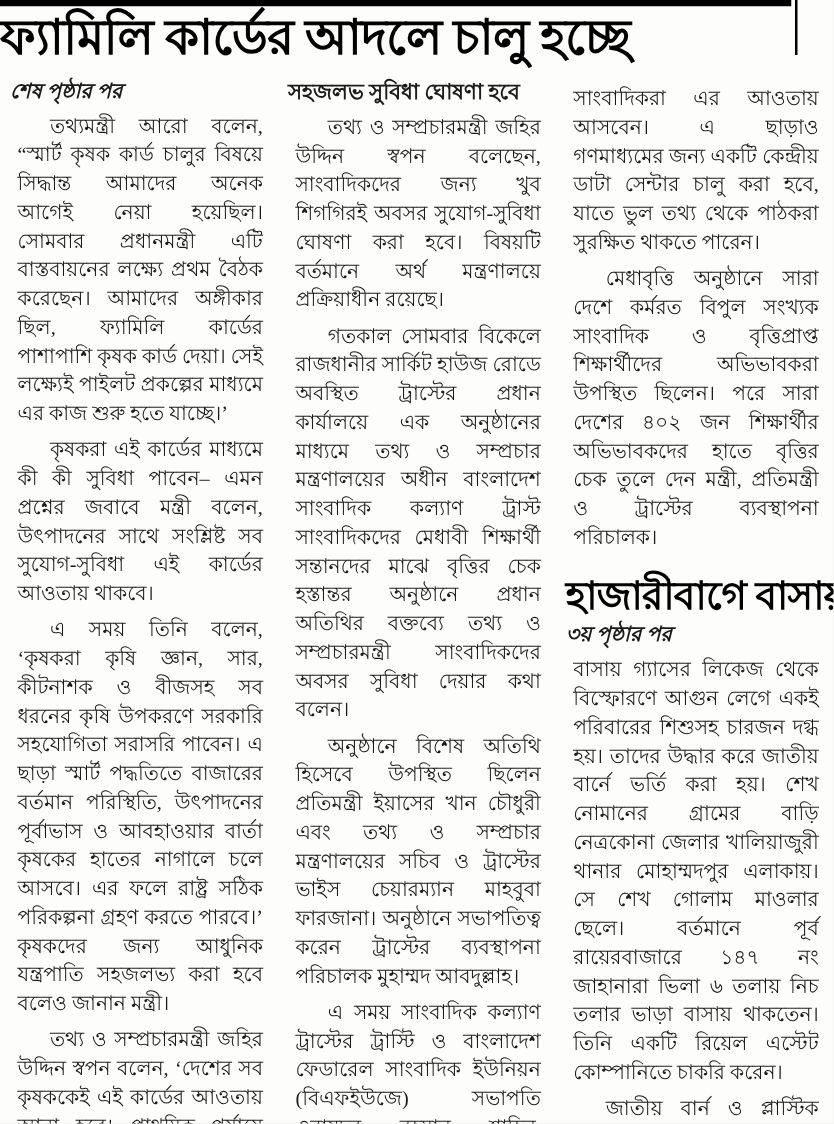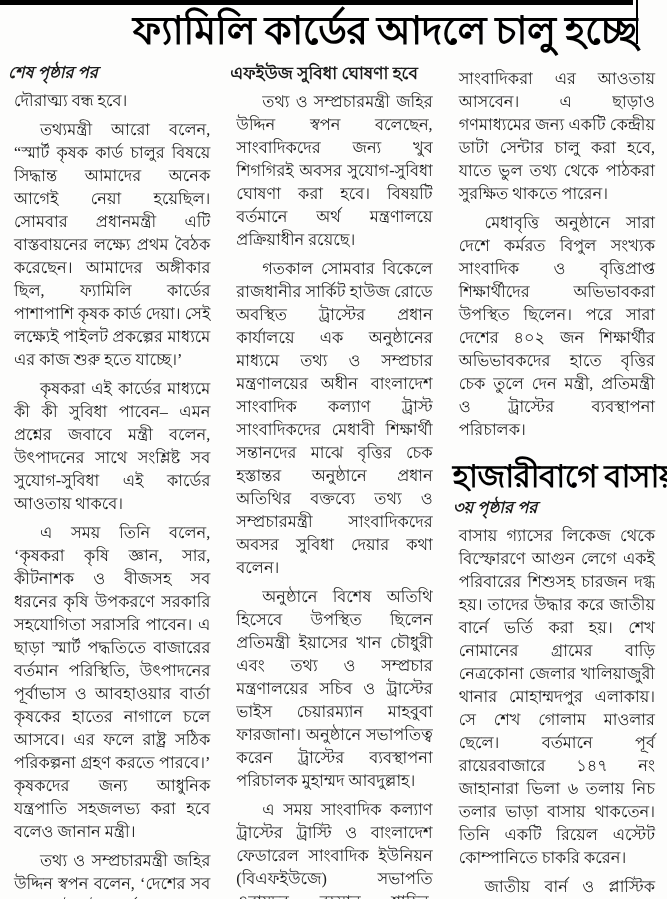--- a/index.html
+++ b/index.html
@@ -21,21 +21,21 @@
     position:absolute;top:0;left:0;
     width:633px;height:5px;background:#000;
   }
   .top-tick{
     position:absolute;top:0;left:636px;
     width:2px;height:44px;background:#000;
   }
   .headline{
     position:absolute;top:6px;left:0;right:30px;
     margin:0;
-    text-align:right;
+    text-align:left;
     font-size:39px;line-height:50px;
     font-weight:700;
     color:var(--headline-ink);
     letter-spacing:-0.5px;
   }
   .columns{
     position:absolute;top:62px;left:8px;right:6px;bottom:4px;
     display:flex;gap:14px;
   }
   .col{
@@ -77,30 +77,29 @@
 
   <div class="top-rule"></div>
   <div class="top-tick"></div>
 
   <h1 class="headline">ফ্যামিলি কার্ডের আদলে চালু হচ্ছে</h1>
 
   <div class="columns">
 
     <div class="col">
       <div class="cont-label">শেষ পৃষ্ঠার পর</div>
-      <p class="para">দৌরাত্ম্য বন্ধ হবে।</p>
       <p class="para indent">তথ্যমন্ত্রী আরো বলেন, “স্মার্ট কৃষক কার্ড চালুর বিষয়ে সিদ্ধান্ত আমাদের অনেক আগেই নেয়া হয়েছিল। সোমবার প্রধানমন্ত্রী এটি বাস্তবায়নের লক্ষ্যে প্রথম বৈঠক করেছেন। আমাদের অঙ্গীকার ছিল, ফ্যামিলি কার্ডের পাশাপাশি কৃষক কার্ড দেয়া। সেই লক্ষ্যেই পাইলট প্রকল্পের মাধ্যমে এর কাজ শুরু হতে যাচ্ছে।’</p>
       <p class="para indent">কৃষকরা এই কার্ডের মাধ্যমে কী কী সুবিধা পাবেন– এমন প্রশ্নের জবাবে মন্ত্রী বলেন, উৎপাদনের সাথে সংশ্লিষ্ট সব সুযোগ-সুবিধা এই কার্ডের আওতায় থাকবে।</p>
       <p class="para indent">এ সময় তিনি বলেন, ‘কৃষকরা কৃষি জ্ঞান, সার, কীটনাশক ও বীজসহ সব ধরনের কৃষি উপকরণে সরকারি সহযোগিতা সরাসরি পাবেন। এ ছাড়া স্মার্ট পদ্ধতিতে বাজারের বর্তমান পরিস্থিতি, উৎপাদনের পূর্বাভাস ও আবহাওয়ার বার্তা কৃষকের হাতের নাগালে চলে আসবে। এর ফলে রাষ্ট্র সঠিক পরিকল্পনা গ্রহণ করতে পারবে।’ কৃষকদের জন্য আধুনিক যন্ত্রপাতি সহজলভ্য করা হবে বলেও জানান মন্ত্রী।</p>
       <p class="para indent">তথ্য ও সম্প্রচারমন্ত্রী জহির উদ্দিন স্বপন বলেন, ‘দেশের সব কৃষককেই এই কার্ডের আওতায় আনা হবে। প্রাথমিক পর্যায়ে পাইলট প্রকল্পের মাধ্যমে শুরু করে পর্যায়ক্রমে সারা দেশে এটি বাস্তবায়ন করা হবে।’ তবে এর সঠিক সময়সীমা প্রস্তুতির ওপর নির্ভর করছে বলে তিনি উল্লেখ করেন।</p>
 
     </div>
 
     <div class="col">
-      <div class="subhead">এফইউজ সুবিধা ঘোষণা হবে</div>
+      <div class="subhead">সহজলভ সুবিধা ঘোষণা হবে</div>
       <p class="para indent">তথ্য ও সম্প্রচারমন্ত্রী জহির উদ্দিন স্বপন বলেছেন, সাংবাদিকদের জন্য খুব শিগগিরই অবসর সুযোগ-সুবিধা ঘোষণা করা হবে। বিষয়টি বর্তমানে অর্থ মন্ত্রণালয়ে প্রক্রিয়াধীন রয়েছে।</p>
       <p class="para indent">গতকাল সোমবার বিকেলে রাজধানীর সার্কিট হাউজ রোডে অবস্থিত ট্রাস্টের প্রধান কার্যালয়ে এক অনুষ্ঠানের মাধ্যমে তথ্য ও সম্প্রচার মন্ত্রণালয়ের অধীন বাংলাদেশ সাংবাদিক কল্যাণ ট্রাস্ট সাংবাদিকদের মেধাবী শিক্ষার্থী সন্তানদের মাঝে বৃত্তির চেক হস্তান্তর অনুষ্ঠানে প্রধান অতিথির বক্তব্যে তথ্য ও সম্প্রচারমন্ত্রী সাংবাদিকদের অবসর সুবিধা দেয়ার কথা বলেন।</p>
       <p class="para indent">অনুষ্ঠানে বিশেষ অতিথি হিসেবে উপস্থিত ছিলেন প্রতিমন্ত্রী ইয়াসের খান চৌধুরী এবং তথ্য ও সম্প্রচার মন্ত্রণালয়ের সচিব ও ট্রাস্টের ভাইস চেয়ারম্যান মাহবুবা ফারজানা। অনুষ্ঠানে সভাপতিত্ব করেন ট্রাস্টের ব্যবস্থাপনা পরিচালক মুহাম্মদ আবদুল্লাহ।</p>
       <p class="para indent">এ সময় সাংবাদিক কল্যাণ ট্রাস্টের ট্রাস্টি ও বাংলাদেশ ফেডারেল সাংবাদিক ইউনিয়ন (বিএফইউজে) সভাপতি ওবায়দুর রহমান শাহিন, বিএফইউজের সহসভাপতি ও ট্রাস্টি বোর্ডের সদস্য মুহাম্মদ খায়রুল বাশার, সদস্য শাহিন হাসনাতসহ সাংবাদিক নেতারা এবং তথ্য মন্ত্রণালয়ের সিনিয়র কর্মকর্তারা উপস্থিত ছিলেন।</p>
 
     </div>
 
     <div class="col">
       <p class="para">সাংবাদিকরা এর আওতায় আসবেন। এ ছাড়াও গণমাধ্যমের জন্য একটি কেন্দ্রীয় ডাটা সেন্টার চালু করা হবে, যাতে ভুল তথ্য থেকে পাঠকরা সুরক্ষিত থাকতে পারেন।</p>
       <p class="para indent">মেধাবৃত্তি অনুষ্ঠানে সারা দেশে কর্মরত বিপুল সংখ্যক সাংবাদিক ও বৃত্তিপ্রাপ্ত শিক্ষার্থীদের অভিভাবকরা উপস্থিত ছিলেন। পরে সারা দেশের ৪০২ জন শিক্ষার্থীর অভিভাবকদের হাতে বৃত্তির চেক তুলে দেন মন্ত্রী, প্রতিমন্ত্রী ও ট্রাস্টের ব্যবস্থাপনা পরিচালক।</p>

